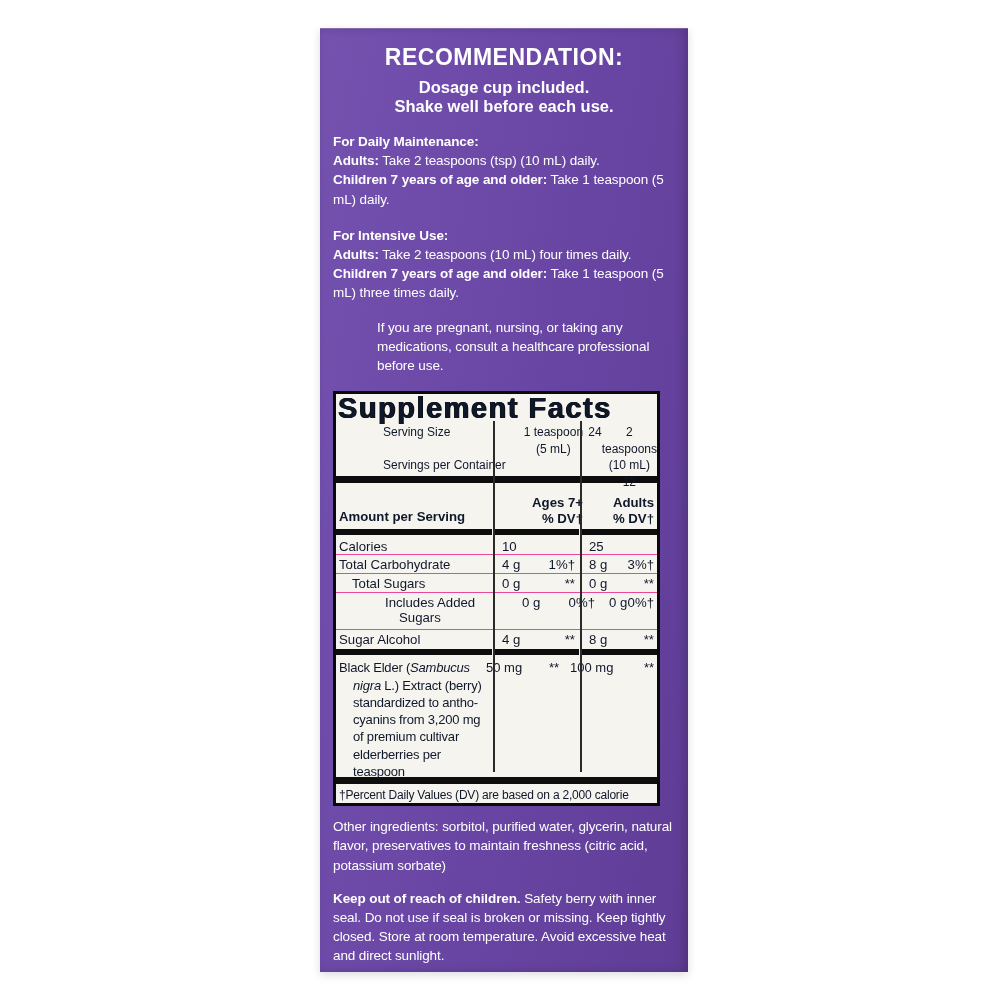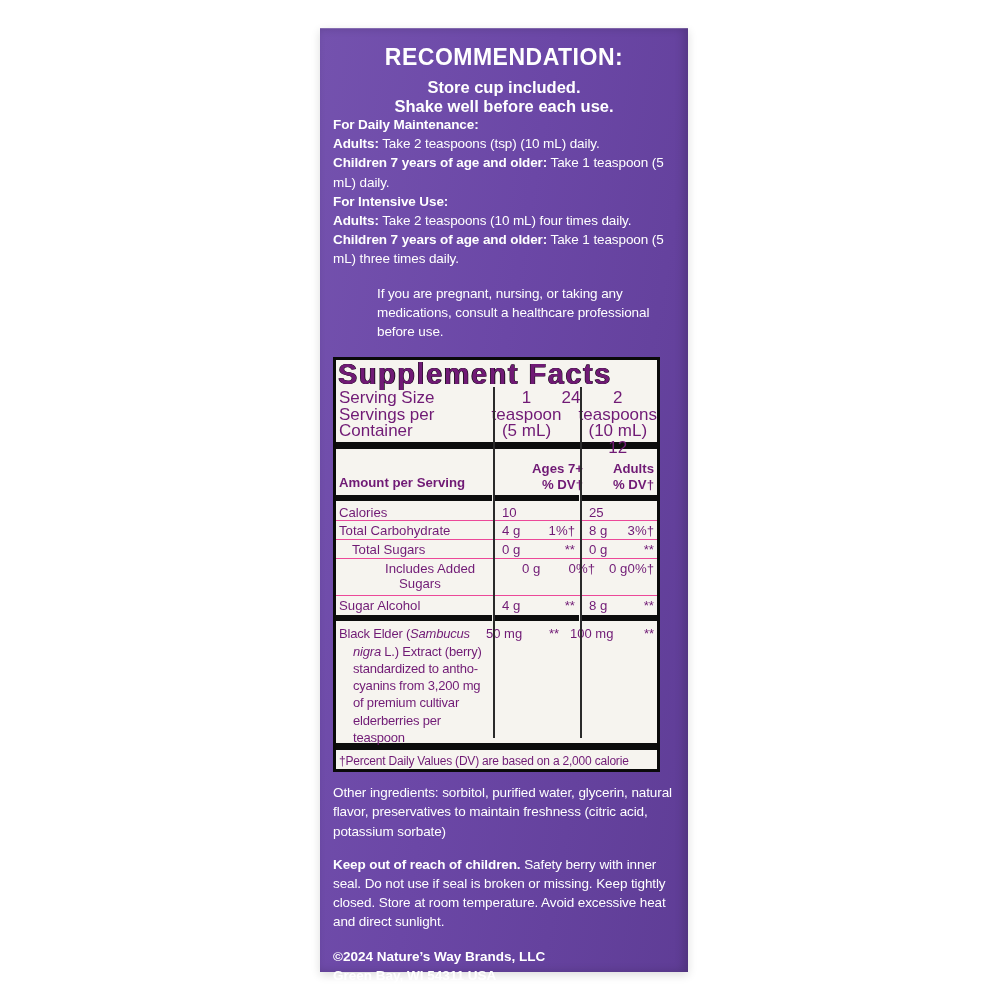--- a/index.html
+++ b/index.html
@@ -15,38 +15,38 @@
     box-shadow:0 3px 9px rgba(0,0,0,.14), inset -4px 0 10px rgba(0,0,0,.18), inset 0 1px 0 rgba(255,255,255,.22);
     color:#ffffff;
   }
   .content{padding:14px 13px 0 13px;}
   .rec-title{
     text-align:center;font-weight:bold;font-size:23px;letter-spacing:.5px;margin:2px 0 7px 0;
   }
   .rec-sub{text-align:center;font-weight:bold;font-size:16.5px;line-height:18.5px;}
   .para{font-size:13.5px;line-height:19.2px;letter-spacing:-.1px;}
   .para b{font-weight:bold;}
-  .sec{}
+  .sec{margin-top:17px;}
   .warn{margin-top:15px;margin-left:44px;}
   
   .facts{
     margin-top:16px;margin-left:0;width:321px;
-    background:#f6f4ef;border:3px solid #0a0a0a;color:#701a75;
+    background:#f6f4ef;border:3px solid #0a0a0a;color:#0f172a;
     position:relative;padding:0;height:409px;overflow:hidden;
   }
   .facts-inner{position:relative;width:100%;height:100%;}
   .vline{position:absolute;width:1.5px;background:#2a2a2a;top:27px;height:351px;}
   .vline.v1{left:157px;}
   .vline.v2{left:244px;}
   .sf-title{
     font-weight:900;font-size:29px;line-height:27px;letter-spacing:1.5px;
     padding:1px 0 0 2px;white-space:nowrap;
     text-shadow:.6px 0 0 #0d0d0d,-.6px 0 0 #0d0d0d;
   }
-  .srv{display:flex;height:52px;font-size:17px;line-height:16.5px;}
+  .srv{display:flex;height:52px;font-size:12px;line-height:16.5px;padding-left:44px;}
   .srv .c0{width:157px;display:flex;flex-direction:column;justify-content:space-between;padding:2px 0 1px 3px;}
   .srv .c1{width:87px;display:flex;flex-direction:row;justify-content:space-between;text-align:center;padding:2px 0 1px 0;}
   .srv .c2{flex:1;display:flex;flex-direction:column;justify-content:space-between;text-align:center;padding:2px 0 1px 0;}
   .pre{white-space:pre-line;}
   .bar-full{height:7px;background:#0d0d0d;margin:2px 0;}
   .bar-row{display:flex;margin:2px 0;height:6px;}
   .bar-row .s1{width:156px;background:#0d0d0d;}
   .bar-row .s2{width:85px;background:#0d0d0d;margin-left:2px;}
   .bar-row .s3{flex:1;background:#0d0d0d;margin-left:2px;}
   .hdr{display:flex;height:42px;font-size:13.2px;line-height:16px;font-weight:bold;}
@@ -73,21 +73,21 @@
   .footer{margin-top:15px;font-size:13.5px;line-height:19.2px;}
   .footer .fl{font-weight:600;}
 </style>
 </head>
 <body>
 
 <div class="box">
   <div class="content">
 
     <div class="rec-title">RECOMMENDATION:</div>
-    <div class="rec-sub">Store cup included.</div>
+    <div class="rec-sub">Dosage cup included.</div>
     <div class="rec-sub">Shake well before each use.</div>
 
     <div class="para sec">
       <b>For Daily Maintenance:</b><br>
       <b>Adults:</b><span> Take 2 teaspoons (tsp) (10 mL) daily.</span><br>
       <b>Children 7 years of age and older:</b><span> Take 1 teaspoon (5 mL) daily.</span>
     </div>
 
     <div class="para sec">
       <b>For Intensive Use:</b><br>

